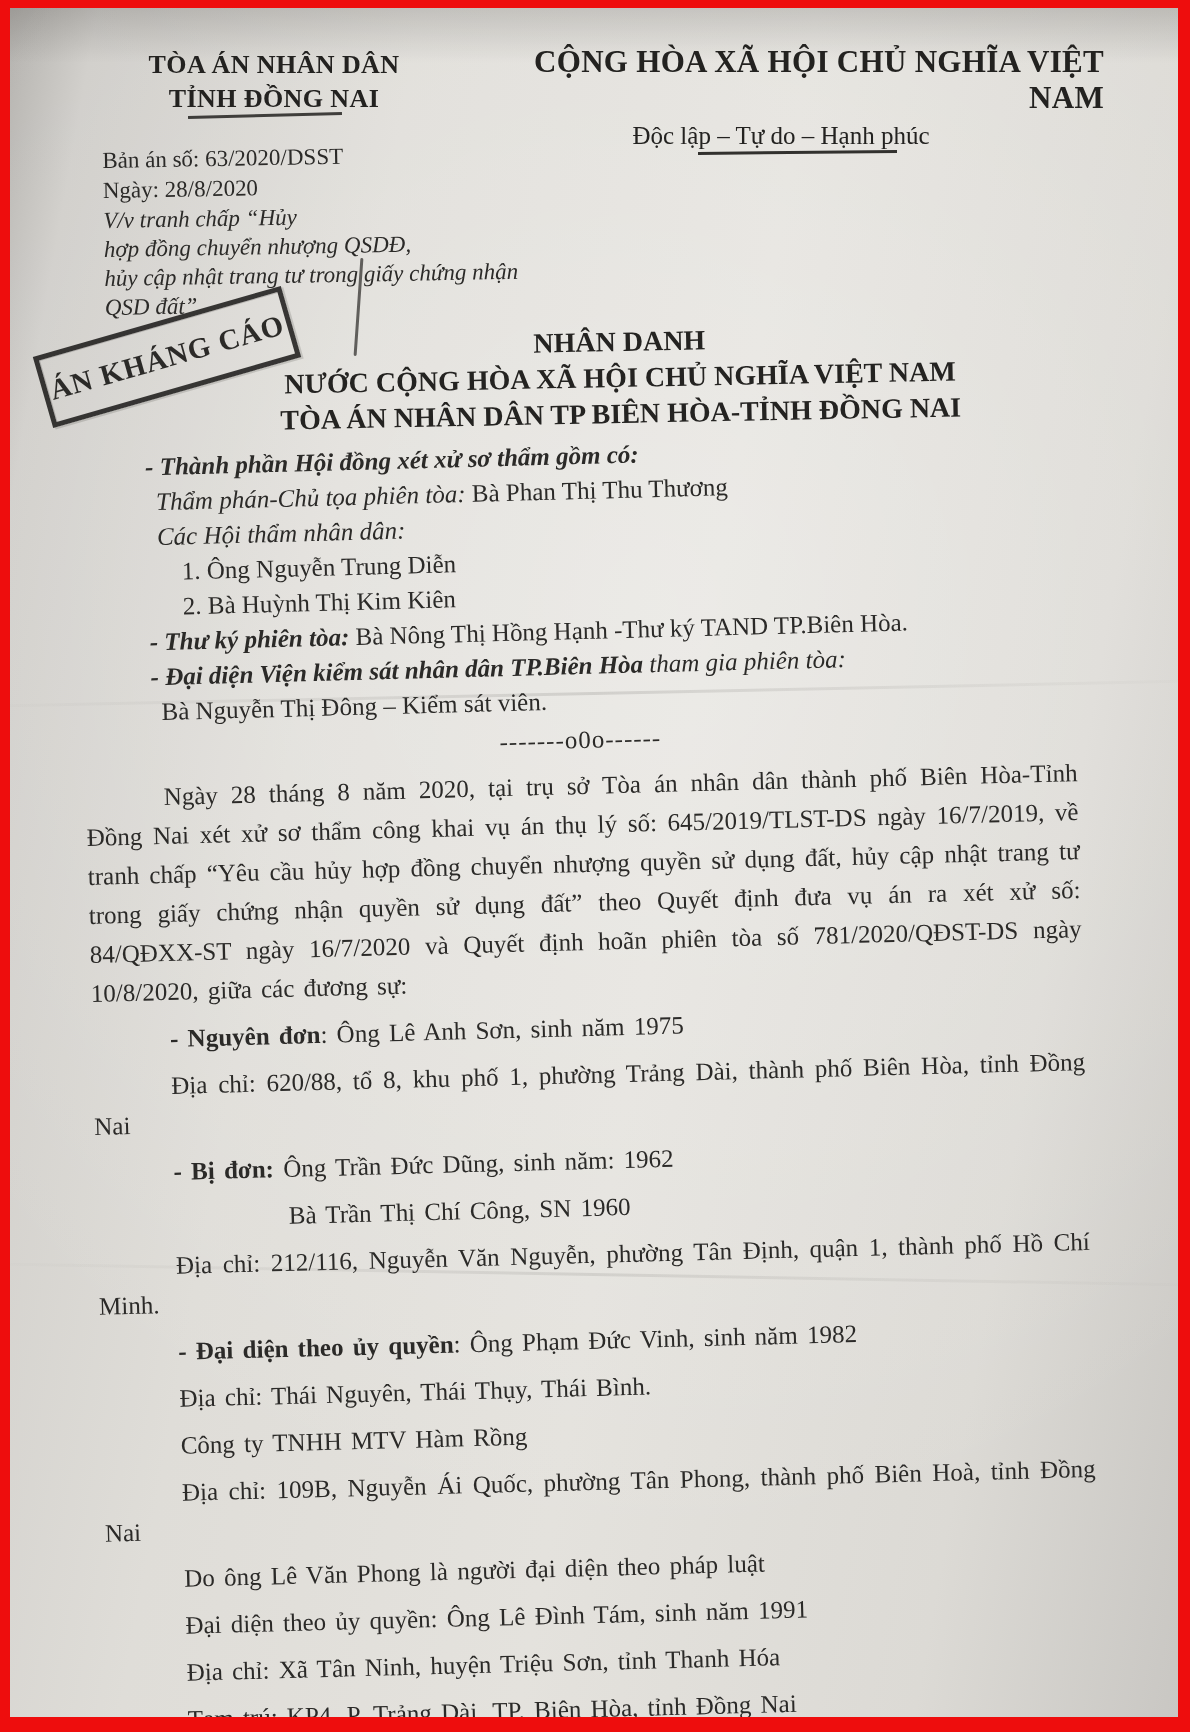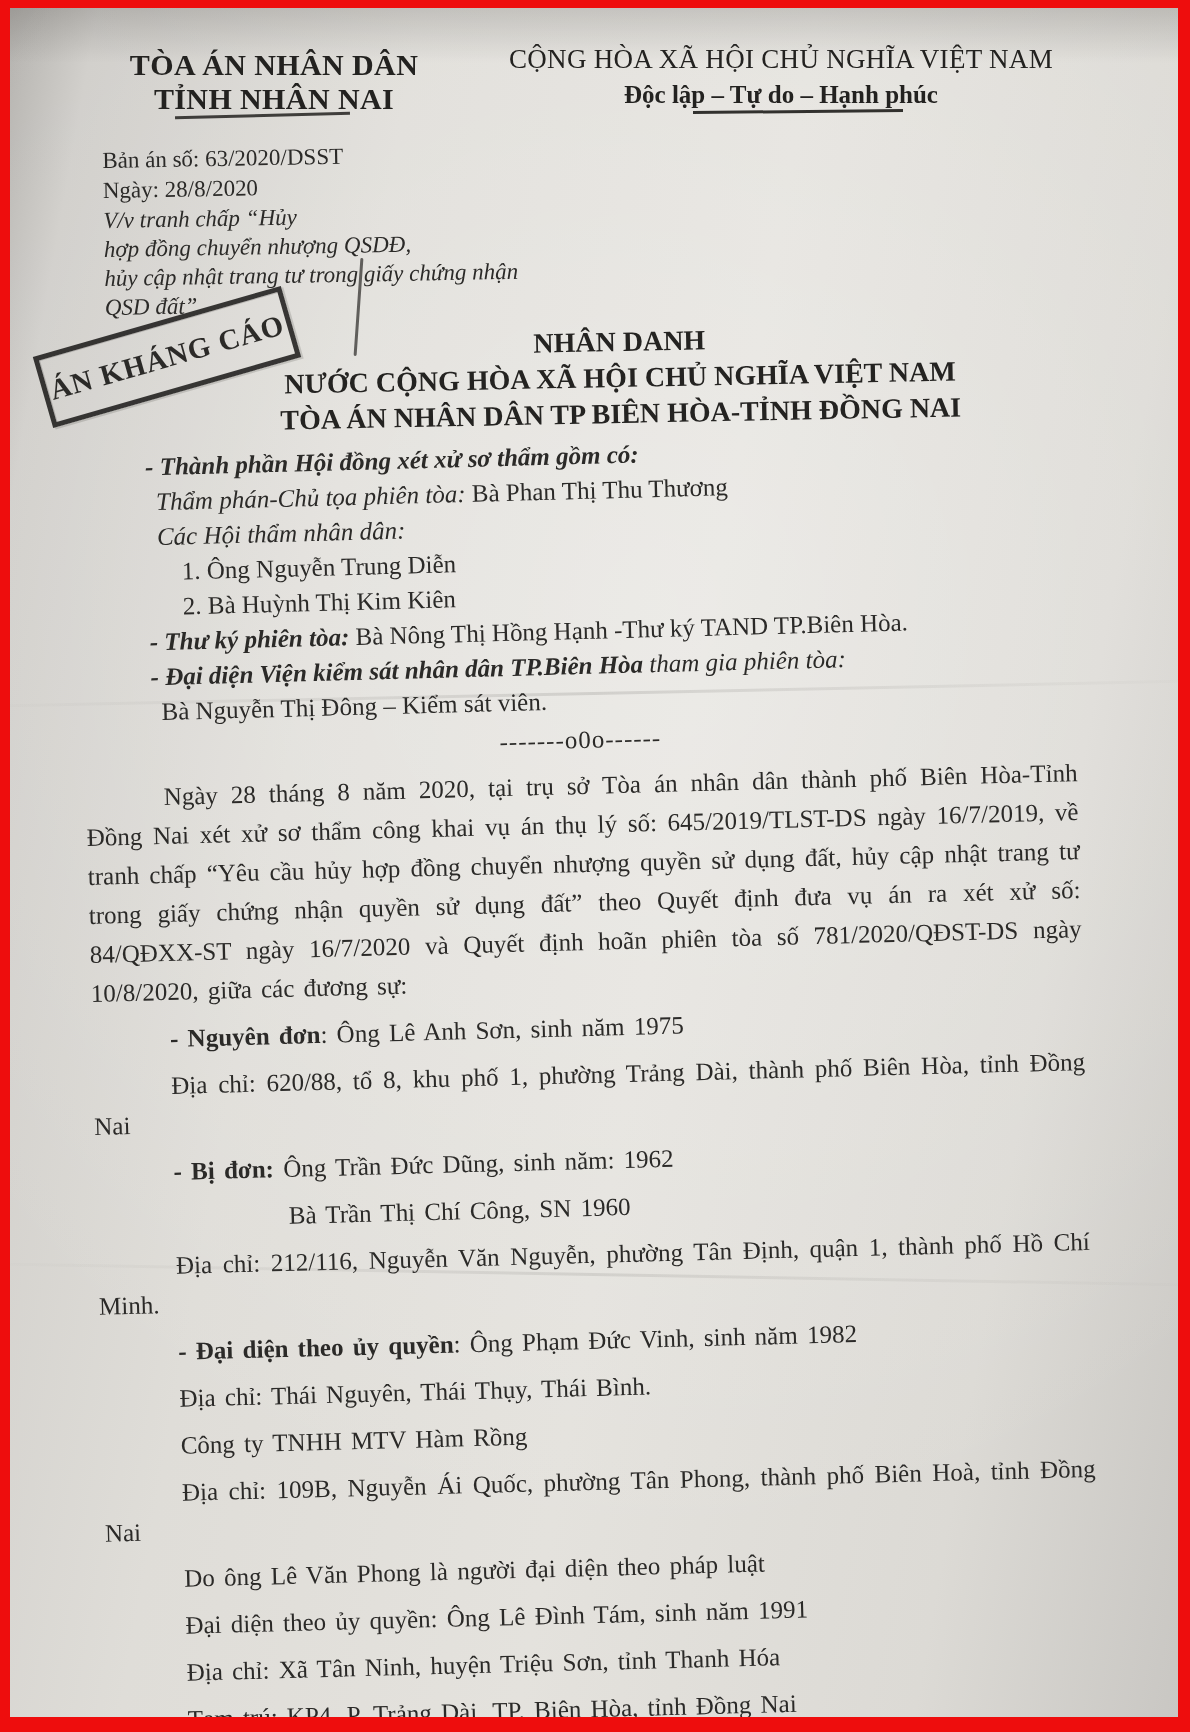--- a/index.html
+++ b/index.html
@@ -11,32 +11,32 @@
       linear-gradient(180deg, rgba(88,86,82,.26), rgba(88,86,82,0) 55px),
       linear-gradient(100deg,#b3b1ad 0%,#d0cecA 6%,#dfddd8 28%,#e4e2dd 55%,#dcdad5 82%,#c9c7c3 100%);}
   .paper::before{content:"";position:absolute;left:-5%;top:40%;width:110%;height:3px;
       background:linear-gradient(90deg,transparent,rgba(120,118,114,.22),transparent);transform:rotate(-1.2deg);}
   .paper::after{content:"";position:absolute;left:-5%;top:74%;width:110%;height:3px;
       background:linear-gradient(90deg,transparent,rgba(120,118,114,.18),transparent);transform:rotate(1deg);}
   .b{font-weight:bold}.i{font-style:italic}.bi{font-weight:bold;font-style:italic}
   p{margin:0}
 
   .court{position:absolute;left:78px;top:40px;width:372px;text-align:center;
-         font-weight:bold;font-size:30px;line-height:34px;letter-spacing:.4px;color:#232220;}
+         font-weight:bold;font-size:26px;line-height:34px;letter-spacing:.4px;color:#232220;}
   .court-l3{display:inline-block;position:relative;}
   .court-l3 i.ul{position:absolute;left:9%;right:18%;bottom:-1px;height:3px;
          background:rgba(35,34,32,.85);transform:rotate(-1.5deg);}
 
   .meta{position:absolute;left:92px;top:138px;font-size:23px;line-height:30px;
         transform:rotate(-1deg);transform-origin:left top;white-space:nowrap;}
   .meta .subj{font-style:italic;line-height:29px;}
 
   .national{position:absolute;left:448px;top:36px;width:646px;text-align:center;color:#232220;}
-  .nat-1{font-weight:normal;font-size:27px;letter-spacing:.3px;}
-  .nat-2{font-weight:bold;font-size:25px;margin-top:6px;display:inline-block;position:relative;}
+  .nat-1{font-weight:bold;font-size:31px;letter-spacing:.3px;text-align:right;}
+  .nat-2{font-weight:normal;font-size:25px;margin-top:6px;display:inline-block;position:relative;}
   .nat-2 i.ul{position:absolute;left:22%;right:11%;bottom:-4px;height:3px;
         background:rgba(30,29,27,.9);transform:rotate(-.6deg);}
 
   .stamp{position:absolute;left:28px;top:312px;width:248px;height:64px;
          border:5px solid rgba(25,24,22,.85);transform:rotate(-16deg);
          display:flex;align-items:center;justify-content:center;
          box-shadow:2px 2px 0 rgba(25,24,22,.15), inset 1px 1px 0 rgba(25,24,22,.18);}
   .stamp span{font-weight:bold;font-size:29px;letter-spacing:1px;color:rgba(28,27,25,.92);white-space:nowrap;}
   .pen-mark{position:absolute;left:347px;top:250px;width:3px;height:98px;
          background:rgba(40,38,36,.7);transform:rotate(4deg);border-radius:2px;}
@@ -56,21 +56,21 @@
   .party.indent2{text-indent:192px;}
 </style>
 </head>
 <body>
 
 <div class="page">
   <div class="paper">
 
     <div class="court">
       <div>TÒA ÁN NHÂN DÂN</div>
-      <div><span class="court-l3"><span>TỈNH NHÂN NAI</span><i class="ul"></i></span></div>
+      <div><span class="court-l3"><span>TỈNH ĐỒNG NAI</span><i class="ul"></i></span></div>
     </div>
 
     <div class="meta">
       <div>Bản án số: 63/2020/DSST</div>
       <div>Ngày: 28/8/2020</div>
       <div class="subj">V/v tranh chấp “Hủy</div>
       <div class="subj">hợp đồng chuyển nhượng QSDĐ,</div>
       <div class="subj">hủy cập nhật trang tư trong giấy chứng nhận</div>
       <div class="subj">QSD đất”</div>
     </div>

